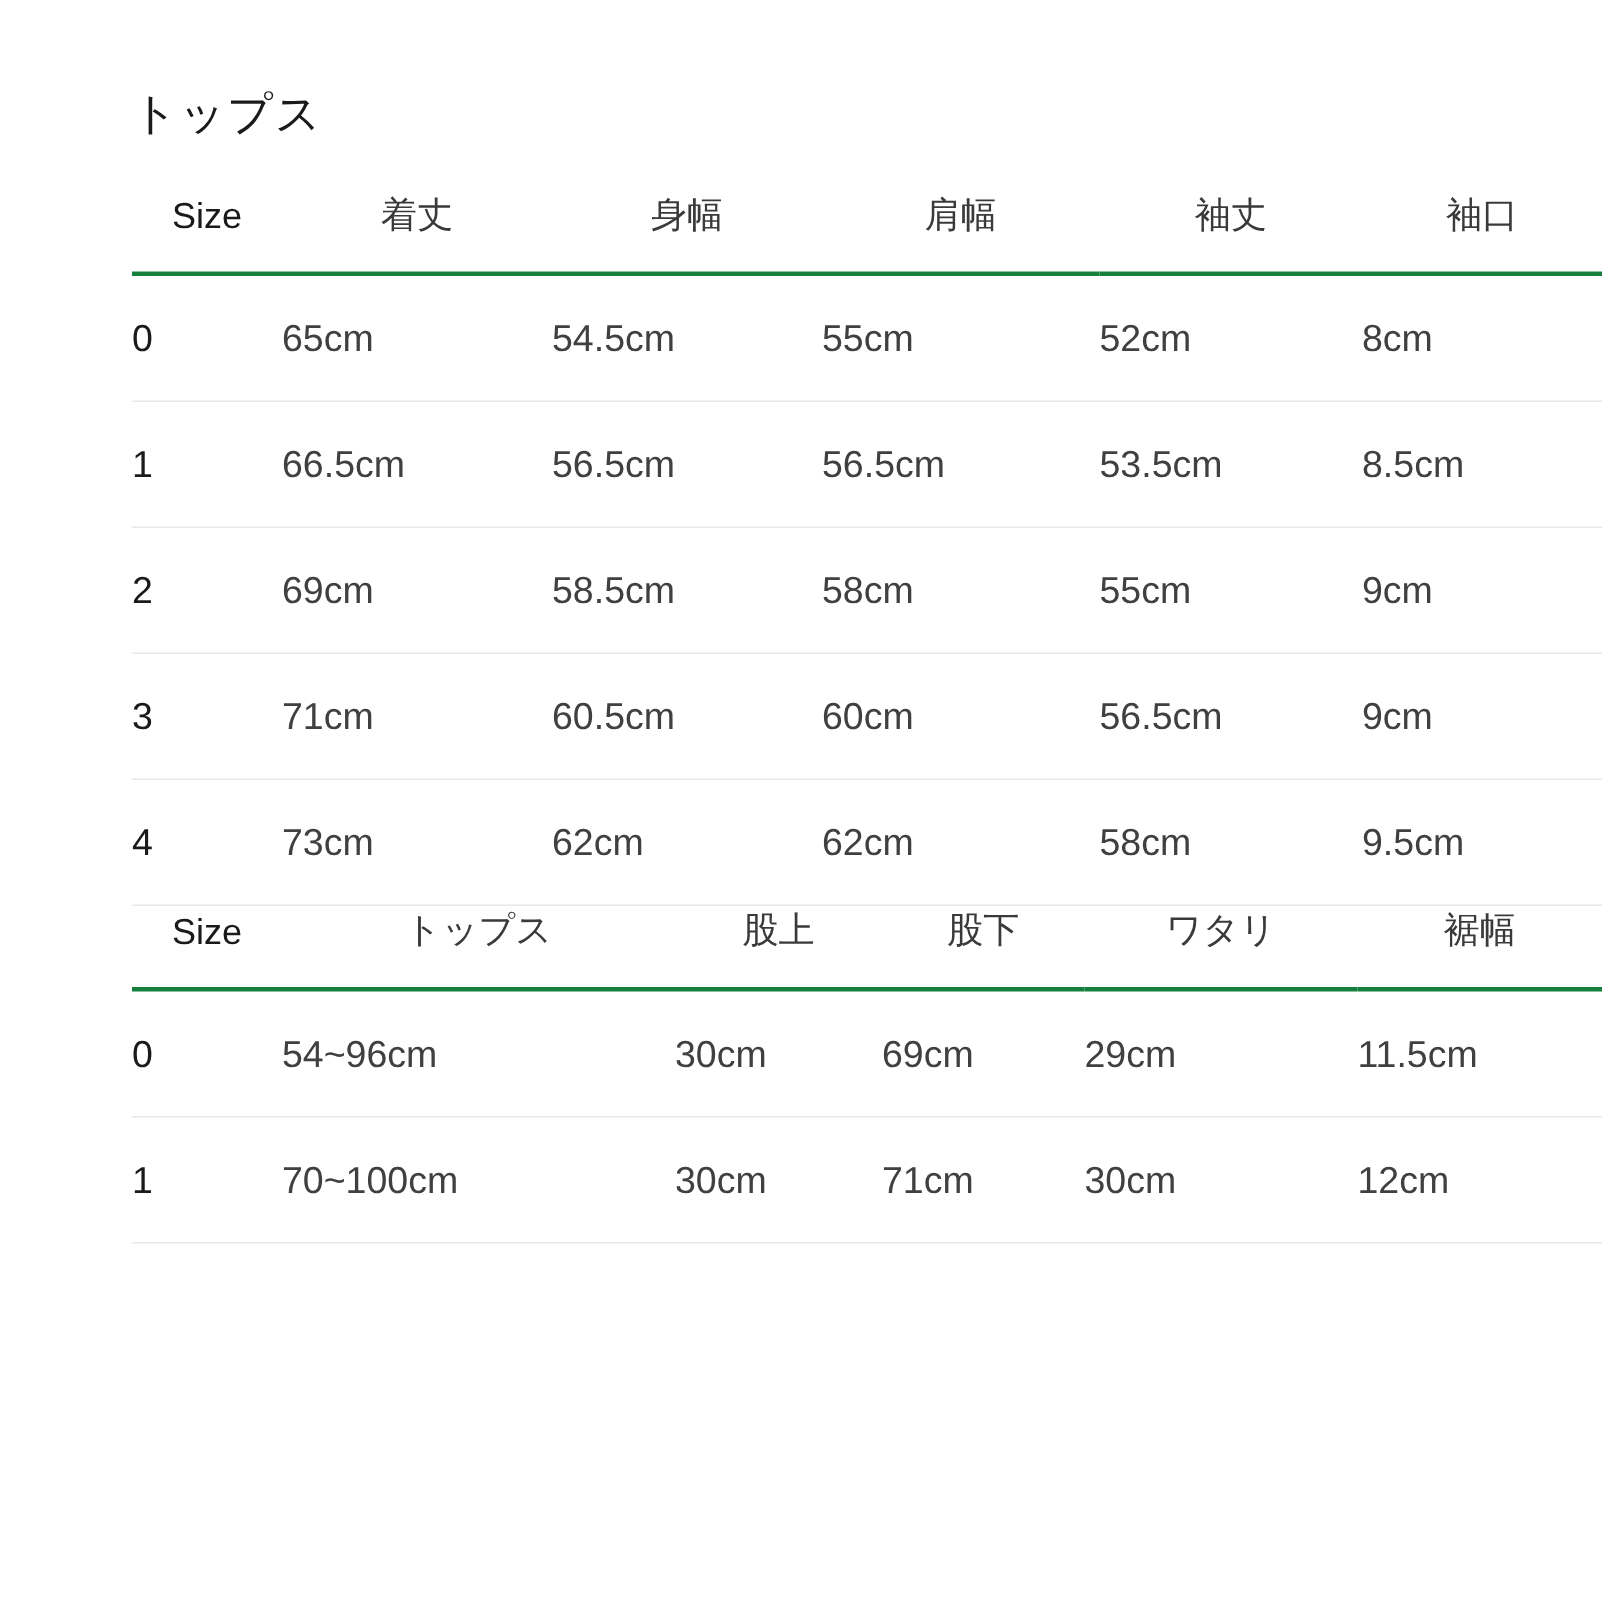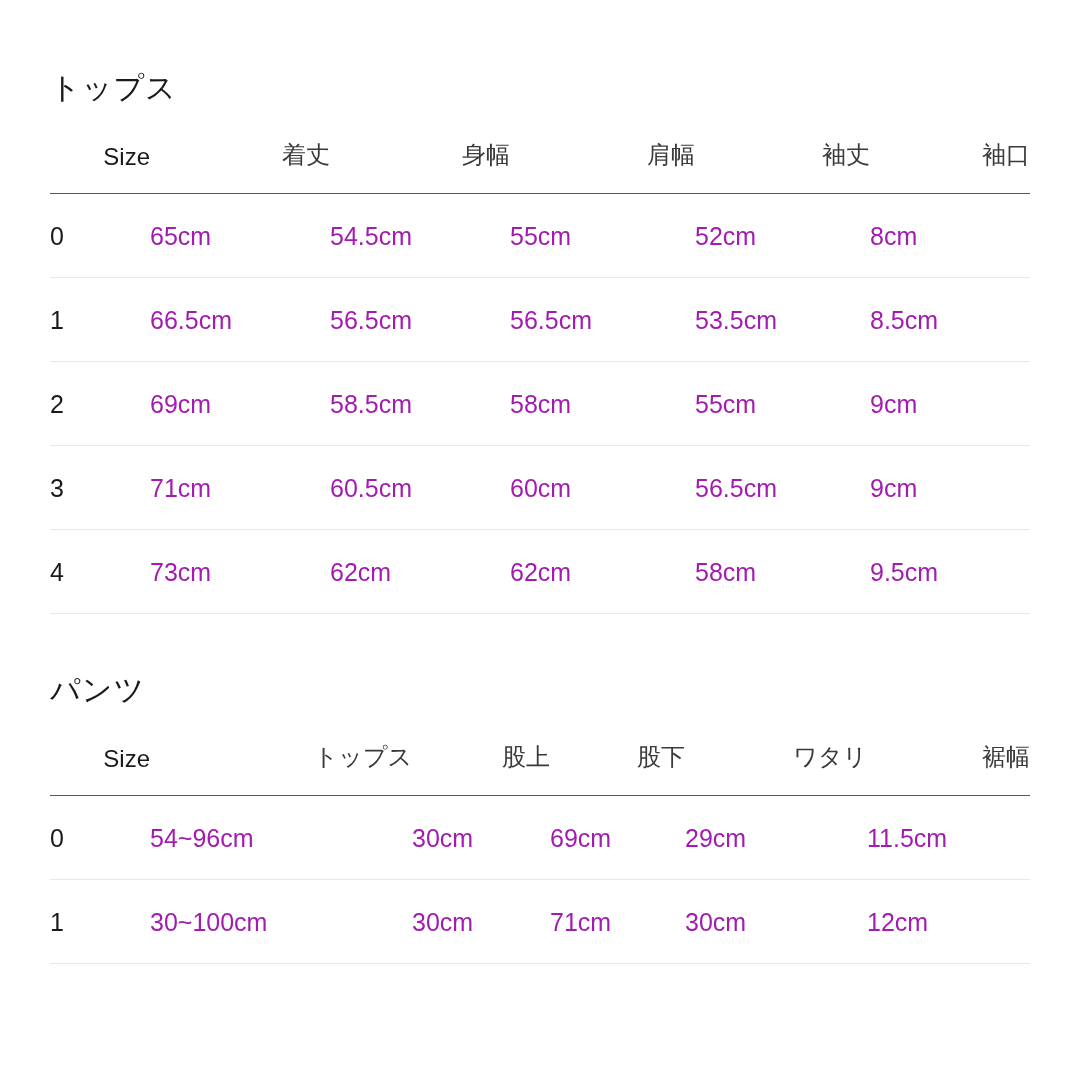--- a/index.html
+++ b/index.html
@@ -11,54 +11,55 @@
     height: 1074px;
     background: #ffffff;
     font-family: "Liberation Sans", "DejaVu Sans", sans-serif;
     color: #1d1d1f;
     overflow: hidden;
   }
   .page {
     width: 896px;
     height: 1074px;
     box-sizing: border-box;
-    padding: 12px 50px;
+    padding: 0 50px;
     background: #ffffff;
+    margin-left: 38px;
   }
   .section-title {
     font-size: 30px;
     font-weight: 400;
     letter-spacing: 1px;
     color: #1a1a1a;
     margin: 0;
     padding-top: 56px;
     padding-bottom: 30px;
   }
   .section-title.second {
     padding-top: 56px;
   }
   table.size-table {
     width: 980px;
     border-collapse: collapse;
     table-layout: fixed;
   }
   table.size-table th {
-    text-align: right;
+    text-align: center;
     font-size: 24px;
     font-weight: 400;
     color: #3a3a3a;
     padding: 0 0 22px 0;
-    border-bottom: 1px solid #15803d;
+    border-bottom: 3px solid #15803d;
     vertical-align: bottom;
   }
   table.size-table td {
     text-align: left;
     font-size: 25px;
     font-weight: 400;
-    color: #a21caf;
+    color: #404040;
     padding: 28px 0 26px 0;
     border-bottom: 1px solid #e8e8ec;
     vertical-align: middle;
   }
   
   .tops col.c0 { width: 100px; }
   .tops col.c1 { width: 180px; }
   .tops col.c2 { width: 180px; }
   .tops col.c3 { width: 185px; }
   .tops col.c4 { width: 175px; }
@@ -140,21 +141,20 @@
         <td>4</td>
         <td>73cm</td>
         <td>62cm</td>
         <td>62cm</td>
         <td>58cm</td>
         <td>9.5cm</td>
       </tr>
     </tbody>
   </table>
 
-  <h2 class="section-title second">パンツ</h2>
 
   <table class="size-table pants">
     <colgroup>
       <col class="c0">
         <col class="c1">
         <col class="c2">
         <col class="c3">
         <col class="c4">
         <col class="c5">
     </colgroup>
@@ -172,21 +172,21 @@
       <tr>
         <td>0</td>
         <td>54~96cm</td>
         <td>30cm</td>
         <td>69cm</td>
         <td>29cm</td>
         <td>11.5cm</td>
       </tr>
       <tr>
         <td>1</td>
-        <td>30~100cm</td>
+        <td>70~100cm</td>
         <td>30cm</td>
         <td>71cm</td>
         <td>30cm</td>
         <td>12cm</td>
       </tr>
     </tbody>
   </table>
 
 </div>
 

